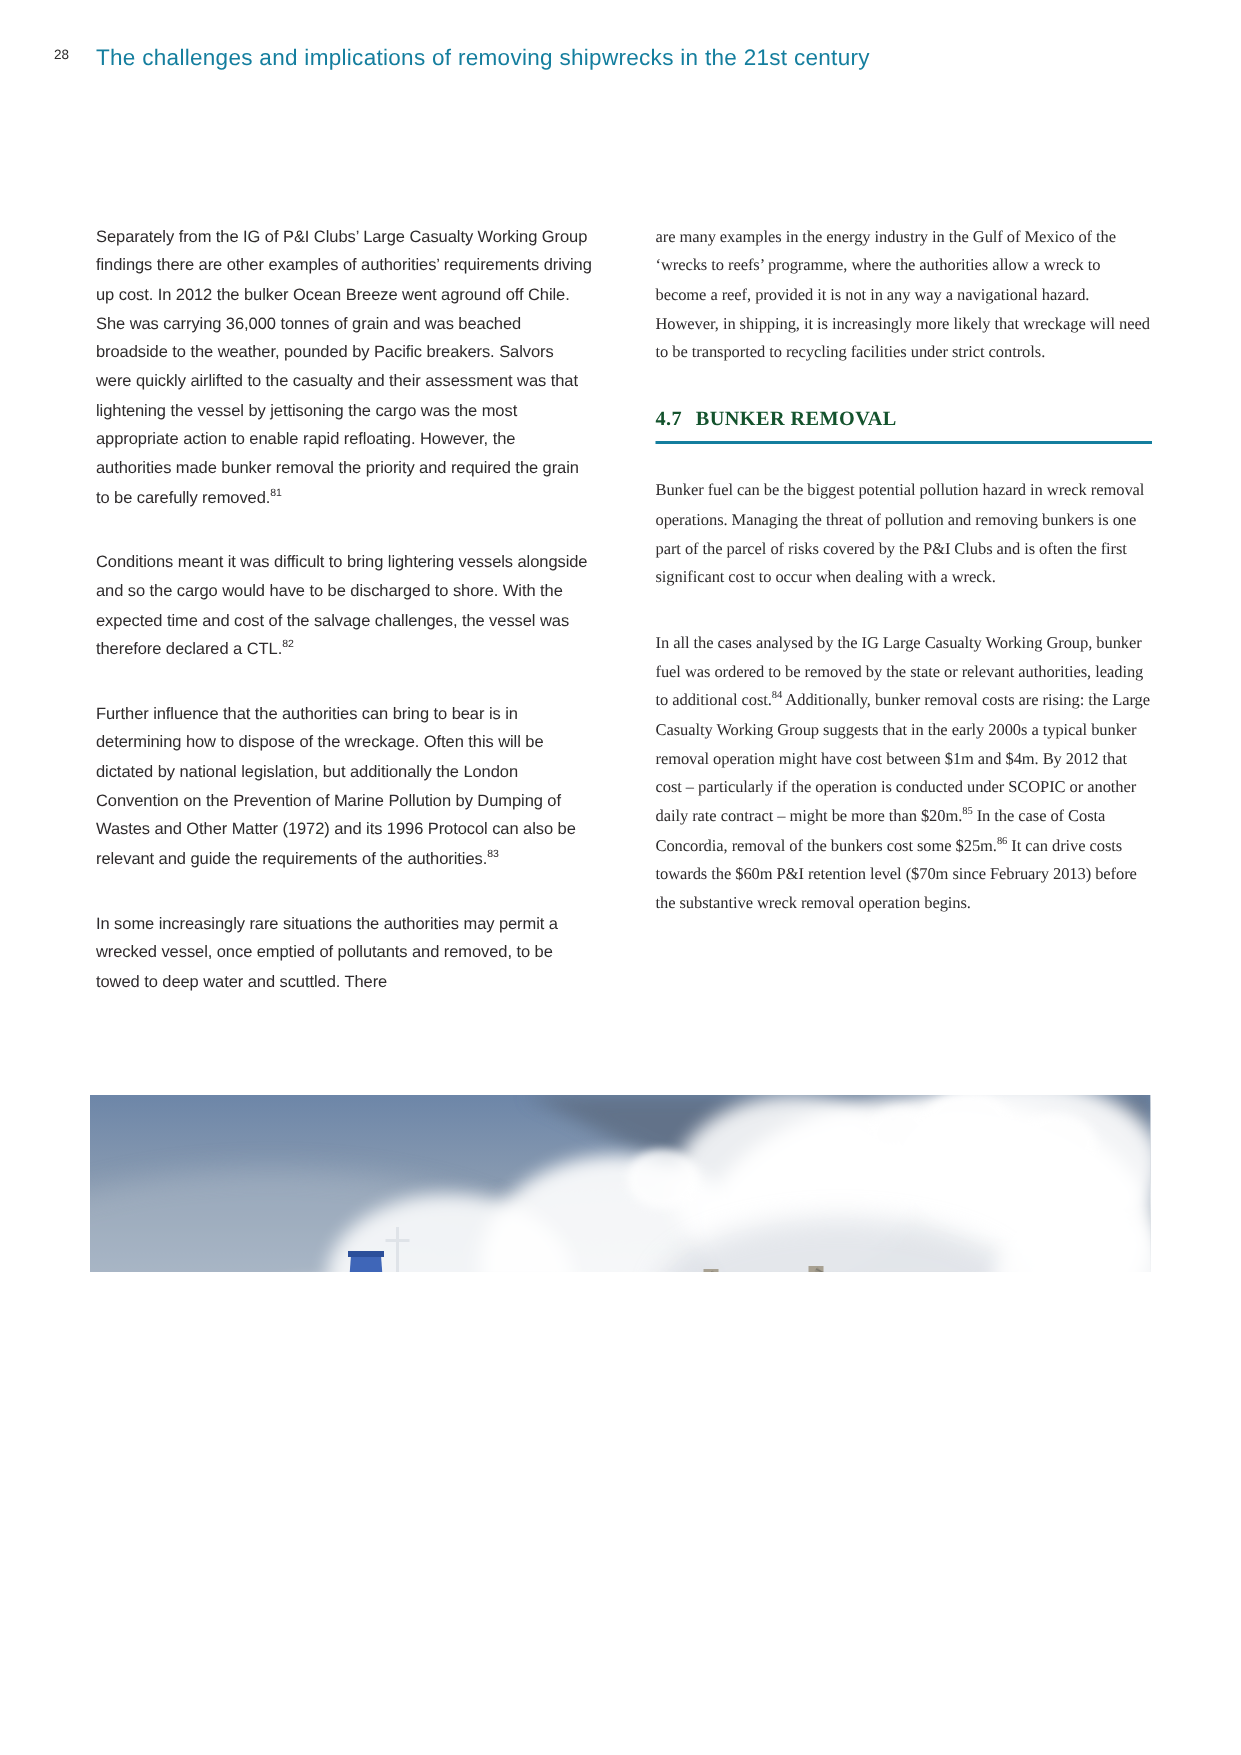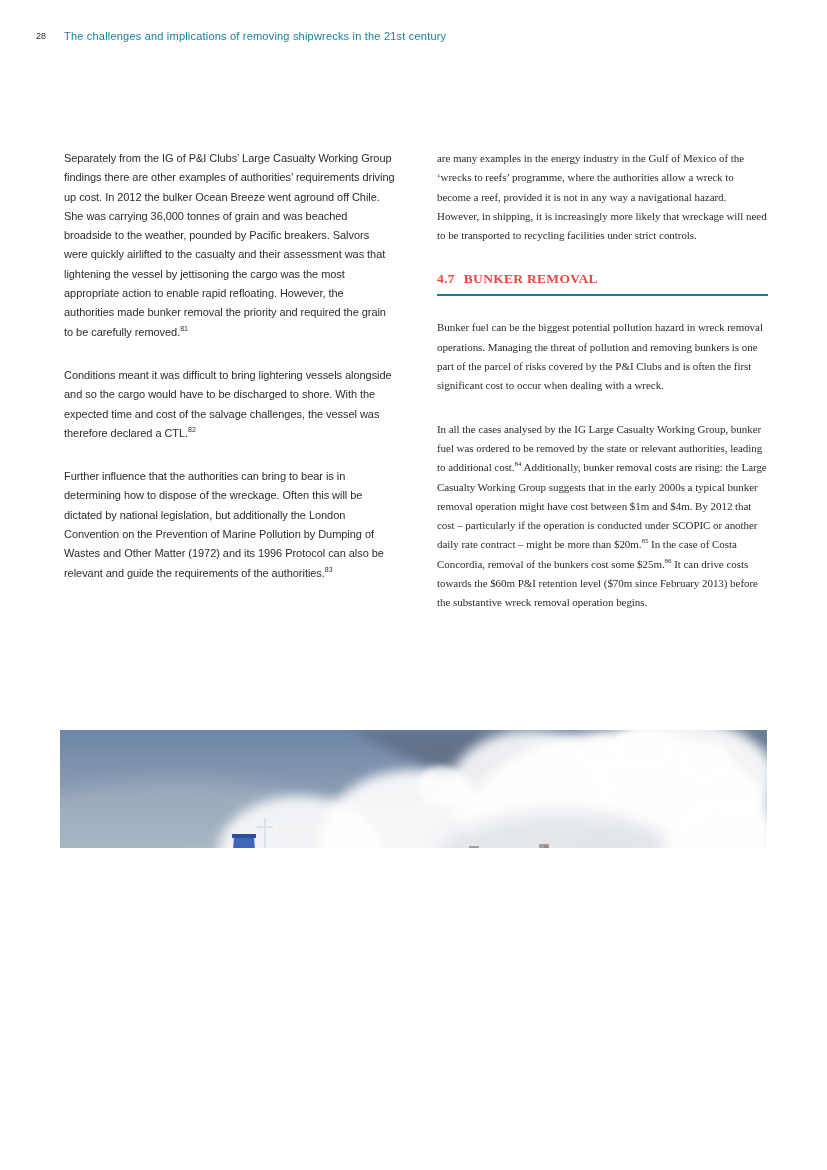--- a/index.html
+++ b/index.html
@@ -1,46 +1,47 @@
 <!DOCTYPE html>
 <html><head>
 <meta charset="utf-8">
 <style>
   html,body{margin:0;padding:0;background:#ffffff;}
   .page{position:relative;width:827px;height:848px;background:#ffffff;overflow:hidden;
         font-family:"Liberation Sans",sans-serif;color:#2b2a2a;}
   .pagenum{position:absolute;left:36px;top:31px;font-size:9px;color:#2b2a2a;}
-  .runhead{position:absolute;left:64px;top:30px;font-size:11px;color:#147e9e;letter-spacing:.2px;text-align:center;}
+  .runhead{position:absolute;left:64px;top:30px;font-size:15px;color:#147e9e;letter-spacing:.2px;text-align:center;}
   .col{position:absolute;top:149px;width:331px;}
   .col.left{left:64px;}
   .col.right{left:437px;font-family:Liberation Serif, serif;}
   .col p{margin:0 0 24px 0;font-size:11px;line-height:19.3px;letter-spacing:-.05px;color:#2e2b2c;}
   .col p sup{font-size:7px;line-height:0;}
   h2.section{margin:26px 0 22px 0;padding-bottom:7px;border-bottom:2px solid #147e9e;
-             font-size:13.5px;font-weight:bold;color:#ef4444;letter-spacing:.3px;}
+             font-size:13.5px;font-weight:bold;color:#14532d;letter-spacing:.3px;}
   h2.section .num{margin-right:9px;}
   .photo{position:absolute;left:60px;top:730px;width:707px;height:370px;z-index:1;}
   .caption{position:absolute;left:64px;top:1109px;font-size:10px;font-style:italic;color:#147e9e;
            z-index:4;text-shadow:0 0 3px #fff,0 0 3px #fff;}
   .source{position:absolute;right:48px;top:1112px;font-size:8.5px;color:#3a3a3a;z-index:4;
           text-shadow:0 0 3px #fff,0 0 3px #fff;}
   .wm{position:absolute;left:0;top:1040px;width:827px;height:130px;z-index:3;pointer-events:none;}
 </style>
 </head>
 <body>
 
 <div class="page">
 
   <span class="pagenum">28</span>
   <span class="runhead">The challenges and implications of removing shipwrecks in the 21st century</span>
 
   <div class="col left">
     <p><span>Separately from the IG of P&amp;I Clubs’ Large Casualty Working Group findings there are other examples of authorities’ requirements driving up cost. In 2012 the bulker Ocean Breeze went aground off Chile. She was carrying 36,000 tonnes of grain and was beached broadside to the weather, pounded by Pacific breakers. Salvors were quickly airlifted to the casualty and their assessment was that lightening the vessel by jettisoning the cargo was the most appropriate action to enable rapid refloating. However, the authorities made bunker removal the priority and required the grain to be carefully removed.</span><sup>81</sup></p>
     <p><span>Conditions meant it was difficult to bring lightering vessels alongside and so the cargo would have to be discharged to shore. With the expected time and cost of the salvage challenges, the vessel was therefore declared a CTL.</span><sup>82</sup></p>
     <p><span>Further influence that the authorities can bring to bear is in determining how to dispose of the wreckage. Often this will be dictated by national legislation, but additionally the London Convention on the Prevention of Marine Pollution by Dumping of Wastes and Other Matter (1972) and its 1996 Protocol can also be relevant and guide the requirements of the authorities.</span><sup>83</sup></p>
+    <p><span>In some increasingly rare situations the authorities may permit a wrecked vessel, once emptied of pollutants and removed, to be towed to deep water and scuttled. There</span></p>
   </div>
 
   <div class="col right">
     <p><span>are many examples in the energy industry in the Gulf of Mexico of the ‘wrecks to reefs’ programme, where the authorities allow a wreck to become a reef, provided it is not in any way a navigational hazard. However, in shipping, it is increasingly more likely that wreckage will need to be transported to recycling facilities under strict controls.</span></p>
     <h2 class="section">
       <span class="num">4.7</span><span>BUNKER REMOVAL</span>
     </h2>
     <p><span>Bunker fuel can be the biggest potential pollution hazard in wreck removal operations. Managing the threat of pollution and removing bunkers is one part of the parcel of risks covered by the P&amp;I Clubs and is often the first significant cost to occur when dealing with a wreck.</span></p>
     <p><span>In all the cases analysed by the IG Large Casualty Working Group, bunker fuel was ordered to be removed by the state or relevant authorities, leading to additional cost.</span><sup>84</sup><span> Additionally, bunker removal costs are rising: the Large Casualty Working Group suggests that in the early 2000s a typical bunker removal operation might have cost between $1m and $4m. By 2012 that cost – particularly if the operation is conducted under SCOPIC or another daily rate contract – might be more than $20m.</span><sup>85</sup><span> In the case of Costa Concordia, removal of the bunkers cost some $25m.</span><sup>86</sup><span> It can drive costs towards the $60m P&amp;I retention level ($70m since February 2013) before the substantive wreck removal operation begins.</span></p>
   </div>

